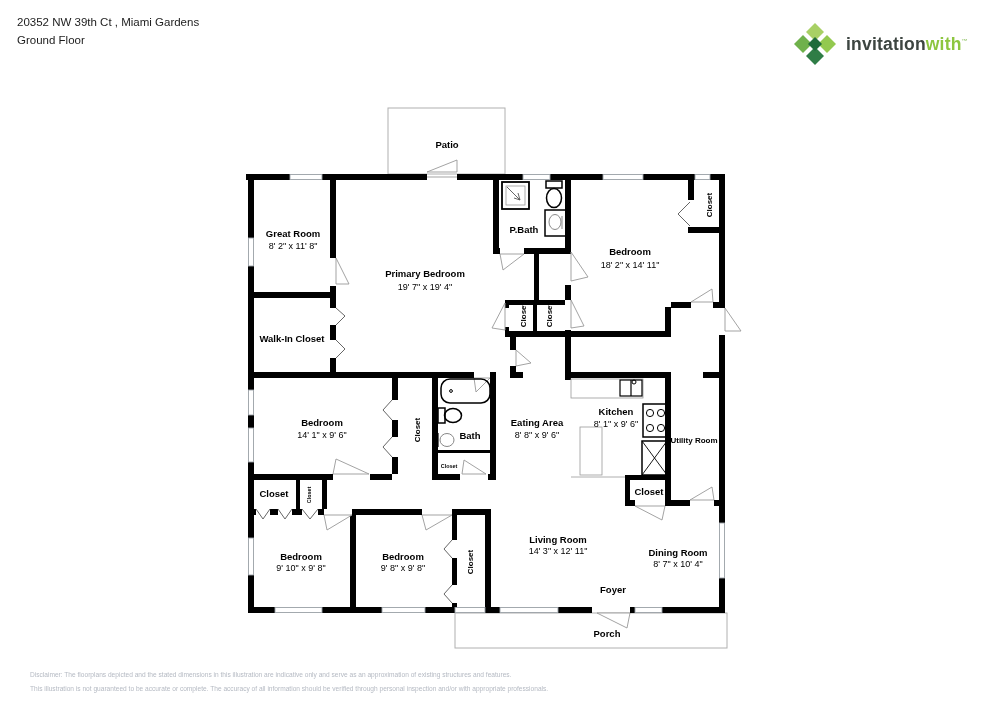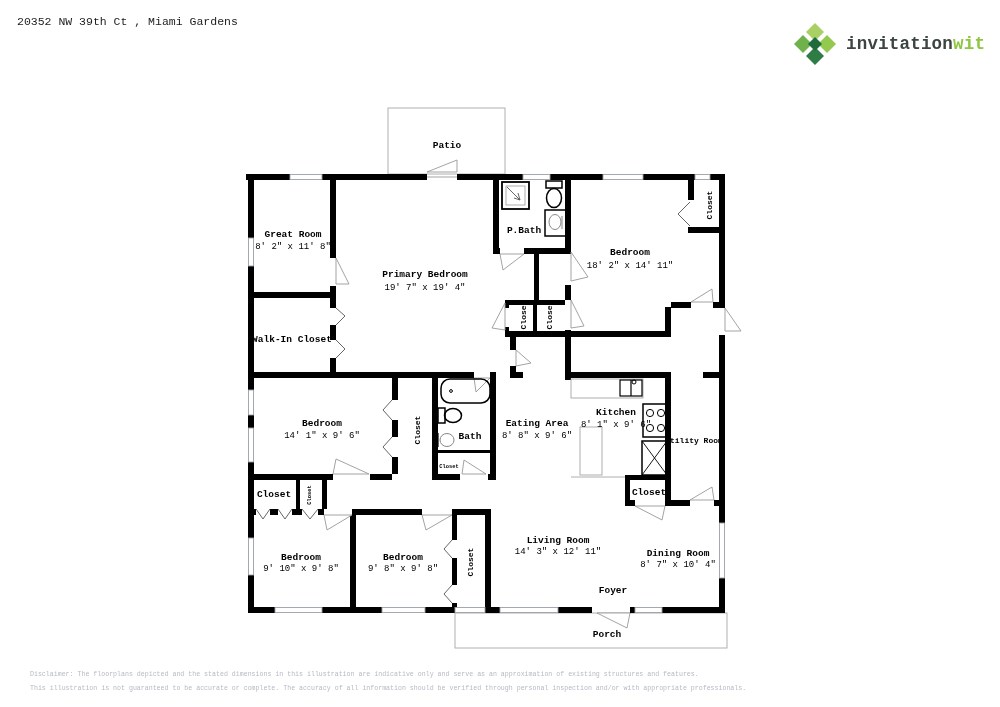--- a/index.html
+++ b/index.html
@@ -1,17 +1,17 @@
 <!DOCTYPE html>
 <html><head>
 <meta charset="utf-8">
 <style>
   html,body{margin:0;padding:0;background:#fff;}
   .page{position:relative;width:985px;height:707px;background:#fff;overflow:hidden;
-        font-family:Liberation Mono, monospace;}
+        font-family:Liberation Sans, sans-serif;}
   .header{position:absolute;left:17px;top:13px;color:#1c1c1c;font-size:11.5px;line-height:18px;}
   .logo{position:absolute;left:791px;top:20px;display:flex;align-items:center;}
   .logo-text{font-size:17.5px;letter-spacing:.2px;margin-left:7px;font-weight:600;}
   .logo-text .w1{color:#3d4541;}
   .logo-text .w2{color:#8dc63f;}
   .logo-text .tm{font-size:6px;color:#9fc97a;vertical-align:super;}
   .footer{position:absolute;left:30px;top:668px;color:#b5bac3;font-size:6.6px;line-height:13.5px;}
   svg text{fill:#000;}
   .rname{font-size:9.5px;font-weight:bold;}
   .rdims{font-size:9px;}
@@ -20,20 +20,21 @@
   .closet-xs{font-size:5.4px;font-weight:bold;}
   .outdoor{font-size:9.5px;font-weight:bold;}
 </style>
 </head>
 <body>
 
 <div class="page">
 
   <div class="header">
     <div>20352 NW 39th Ct , Miami Gardens</div>
+    <div>Ground Floor</div>
   </div>
 
   <div class="logo">
     <svg width="48" height="48" viewBox="0 0 48 48">
       <g>
         <polygon points="24,3 33,12 24,21 15,12" fill="#a8d065"></polygon>
         <polygon points="12,15 21,24 12,33 3,24" fill="#6fb14b"></polygon>
         <polygon points="36,15 45,24 36,33 27,24" fill="#93c94f"></polygon>
         <polygon points="24,27 33,36 24,45 15,36" fill="#2f7d46"></polygon>
         <polygon points="24,17 31,24 24,31 17,24" fill="#1f6b3c"></polygon>

